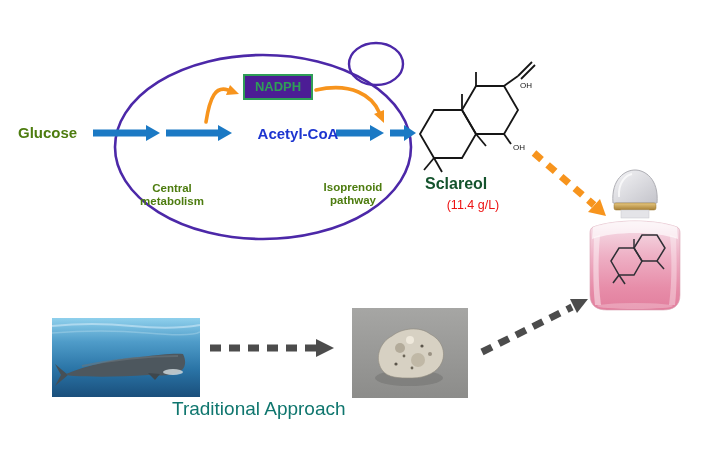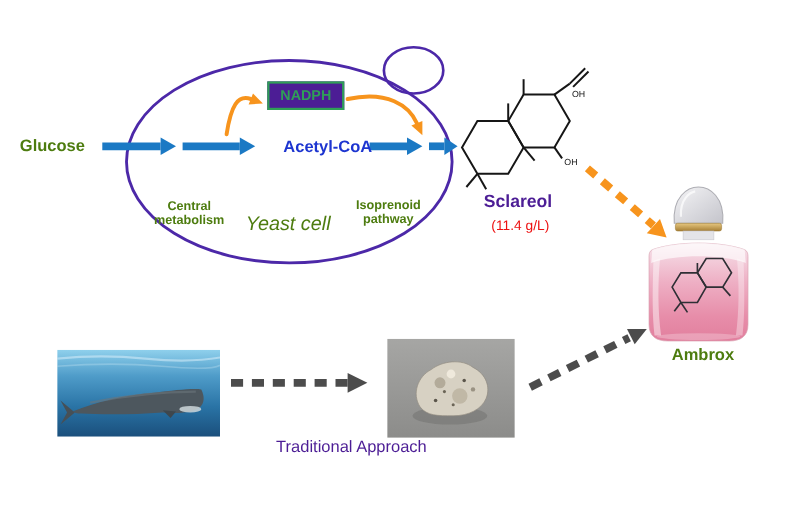--- a/index.html
+++ b/index.html
@@ -15,24 +15,24 @@
   .cm{left:128px;top:146px;width:88px;font-size:11.5px;font-weight:700;line-height:13px;text-align:center;white-space:normal;margin-top:36px;}
   .acetyl{left:244px;top:125px;width:108px;font-weight:700;font-size:15px;color:#1d35d0;text-align:center;}
   .nadph-box{
     position:absolute;left:243px;top:74px;width:66px;height:22px;
     border:2px solid #2f9e57;background:#4c1d95;color:#2f9e57;
     font-weight:700;font-size:13px;text-align:center;line-height:22px;
   }
   .iso{left:310px;top:149px;width:86px;font-size:11.5px;font-weight:700;line-height:13px;text-align:center;white-space:normal;margin-top:32px;}
   .yeast{left:202px;top:193px;width:120px;font-style:italic;font-size:18px;text-align:center;}
   .syn{left:138px;top:238px;width:264px;font-size:17px;color:#1d35d0;text-align:center;}
-  .sclareol{left:406px;top:175px;width:96px;font-size:16px;font-weight:700;color:#4c1d95;text-align:right;}
+  .sclareol{left:425px;top:175px;width:96px;font-size:16px;font-weight:700;color:#14532d;text-align:left;}
   .titer{left:425px;top:198px;width:96px;font-size:12.5px;font-weight:400;color:#ed1111;text-align:center;}
   .ambrox{left:594px;top:314px;width:90px;font-size:15px;font-weight:700;text-align:center;}
-  .trad{left:172px;top:398px;width:216px;font-size:15px;color:#4c1d95;text-align:right;}
+  .trad{left:172px;top:398px;width:216px;font-size:19px;color:#0f766e;text-align:left;}
   .photo{position:absolute;}
   .whale{left:52px;top:318px;width:148px;height:79px;}
   .amber{left:352px;top:308px;width:116px;height:90px;}
   .bottle{left:585px;top:167px;width:100px;height:146px;}
   .photo svg{display:block;width:100%;height:100%;}
 </style>
 </head>
 <body>
 
 <div class="stage">
@@ -200,23 +200,21 @@
 
   <div class="nadph-box">
     <span style="display:inline">NADPH</span>
   </div>
 
   <div class="txt iso">
     <span>Isoprenoid</span>
     <span>pathway</span>
   </div>
 
-  <div class="txt yeast">Yeast cell</div>
 
 
   <div class="txt sclareol">Sclareol</div>
   <div class="txt titer">(11.4 g/L)</div>
 
-  <div class="txt ambrox">Ambrox</div>
 
   <div class="txt trad">Traditional Approach</div>
 
 </div>
 
 </body></html>

